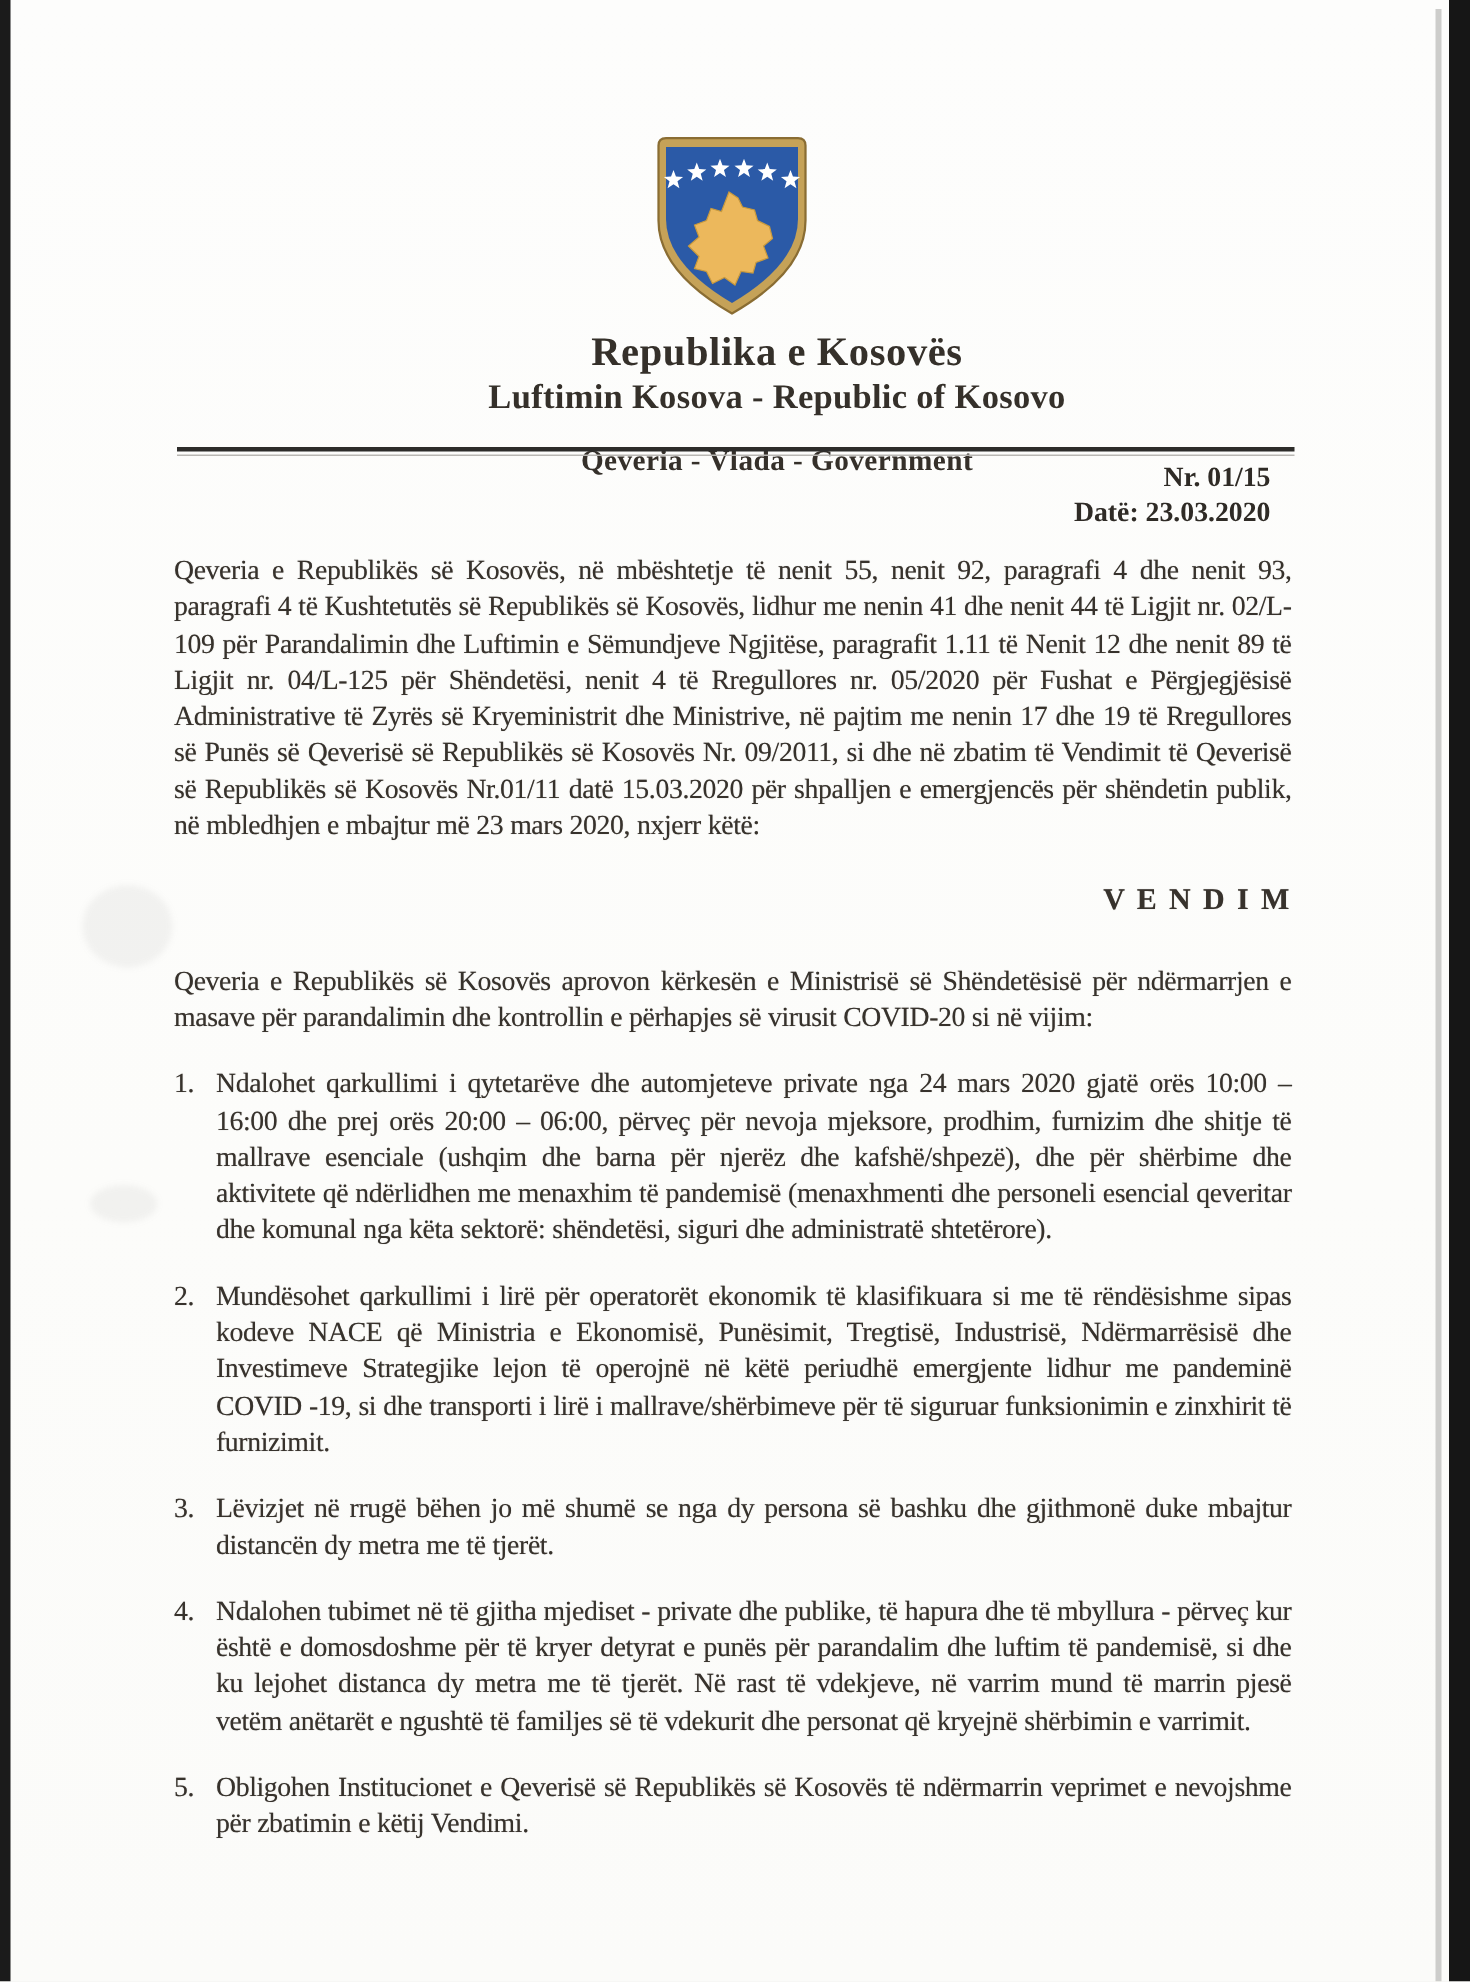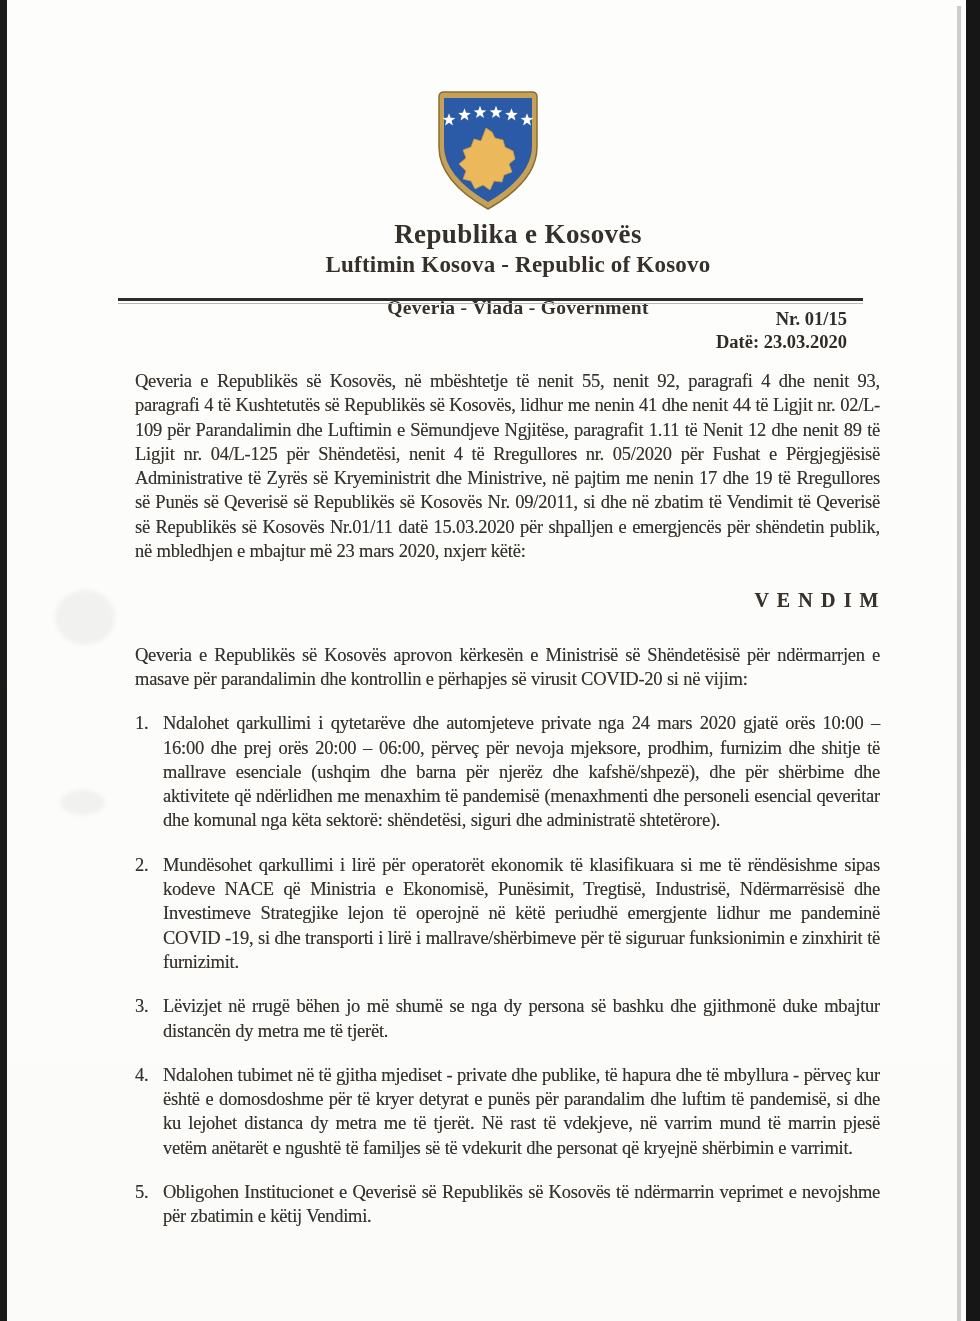--- a/index.html
+++ b/index.html
@@ -21,21 +21,21 @@
   .header{position:absolute;left:0;top:219px;width:980px;text-align:center;line-height:1.12;padding-left:28px;}
   .h-sq{font-size:27px;font-weight:bold;letter-spacing:0.4px;}
   .h-bi{font-size:23px;font-weight:bold;margin-top:3px;letter-spacing:0.2px;}
   .h-gov{font-size:19.5px;font-weight:bold;margin-top:19px;letter-spacing:0.3px;}
   .rule{position:absolute;left:118px;top:298px;width:745px;height:3px;background:#2d2c2a;}
   .rule2{position:absolute;left:118px;top:303px;width:745px;height:1px;background:#b9b7b3;}
   
   .meta{position:absolute;right:133px;top:308px;text-align:right;font-weight:bold;font-size:18.5px;line-height:22.5px;color:#2f2b26;}
   
   .content{
-    position:absolute;left:135px;top:369px;width:745px;
+    position:absolute;left:116px;top:369px;width:745px;
     font-size:18.5px;line-height:24.3px;text-align:justify;
     letter-spacing:-0.25px;word-spacing:0.2px;
     color:#37322c;
     text-shadow:0 0 0.5px rgba(55,50,44,0.55);
   }
   .preamble{margin:0;}
   .decision-title{text-align:right;font-weight:bold;font-size:20px;letter-spacing:1.5px;margin:25px 0 30px 0;}
   .intro{margin:0 0 18px 0;}
   .items{margin:0;padding:0;list-style:none;}
   .item{display:flex;margin-top:20px;}

